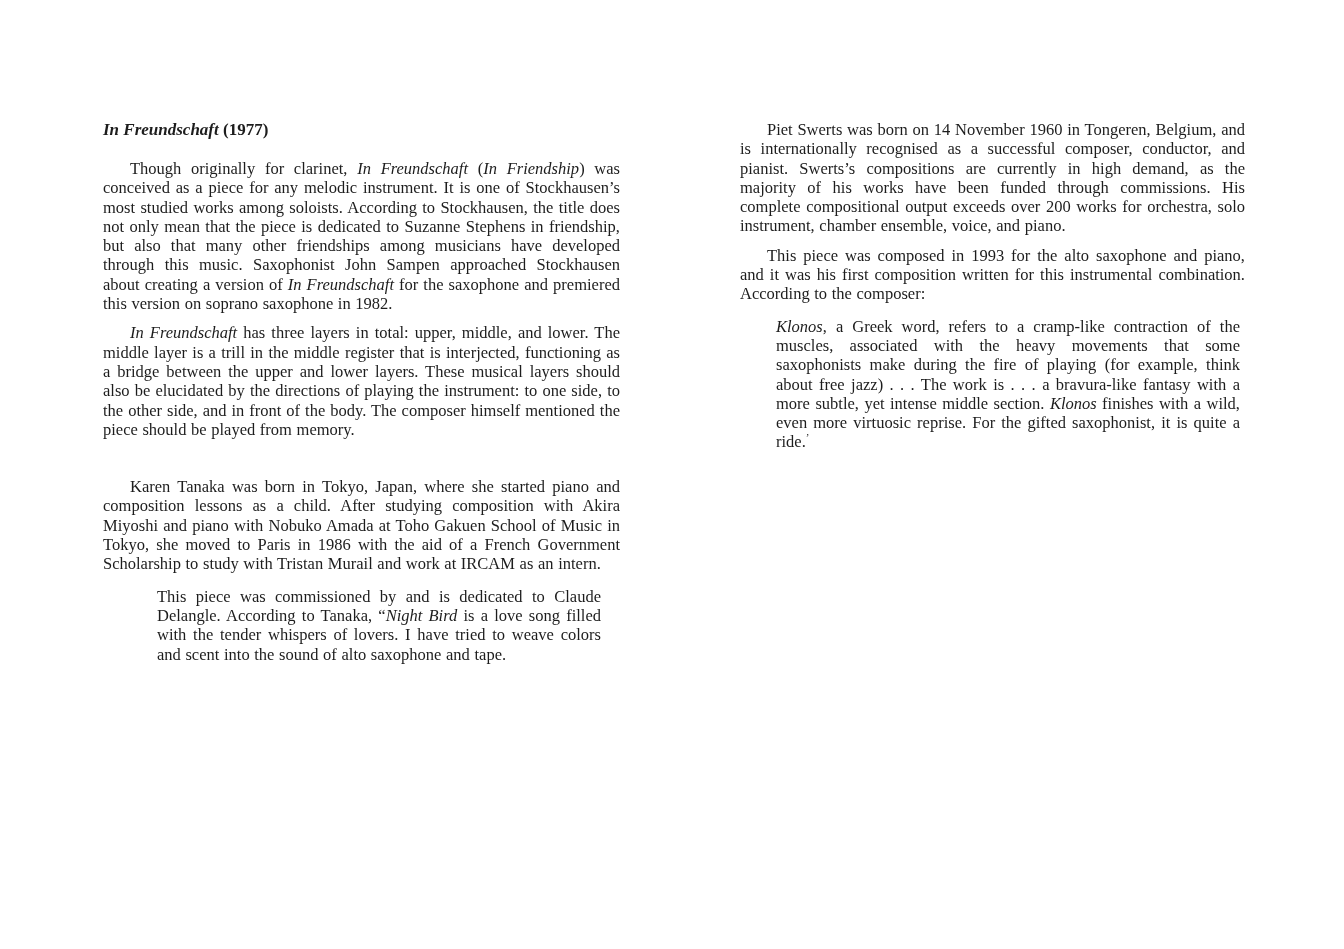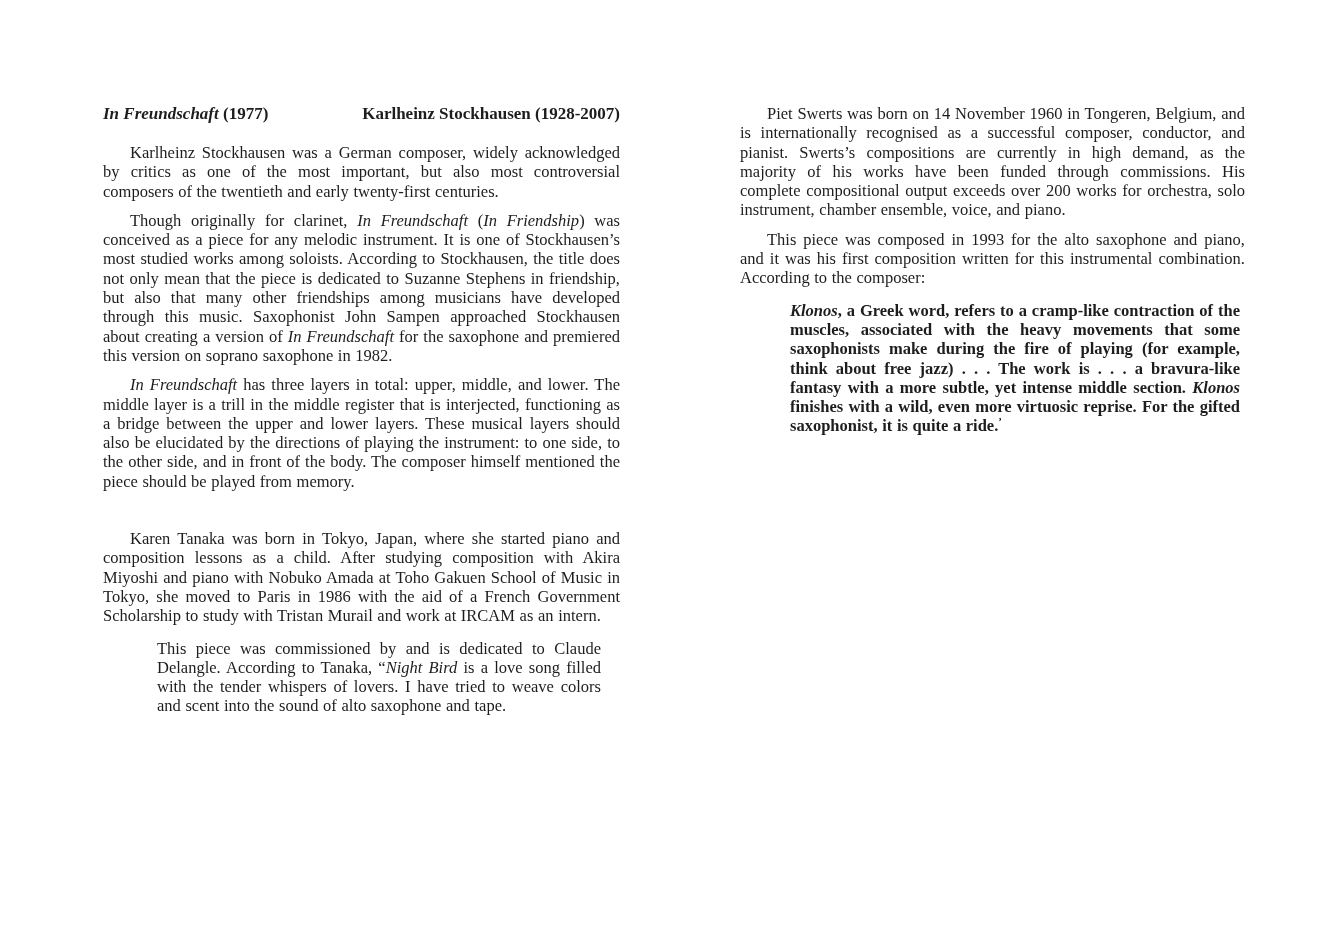--- a/index.html
+++ b/index.html
@@ -10,21 +10,21 @@
   body {
     position: relative;
     width: 1344px;
     height: 949px;
     overflow: hidden;
     font-family: "Liberation Serif", "DejaVu Serif", serif;
     color: #1d1d1d;
   }
   .page {
     position: absolute;
-    top: 104px;
+    top: 120px;
   }
   #page-left  { left: 103px; width: 517px; }
   #page-right { left: 740px; width: 505px; }
 
   .section + .section { margin-top: 38px; }
 
   .heading {
     display: flex;
     justify-content: space-between;
     align-items: baseline;
@@ -41,35 +41,33 @@
     text-align: justify;
     text-indent: 27px;
     margin: 0 0 10px 0;
     word-spacing: 0.5px;
   }
   .para.block {
     text-indent: 0;
     margin-top: 13px;
   }
   #page-left  .para.block { margin-left: 54px; margin-right: 19px; }
-  #page-right .para.block { margin-left: 50px; margin-right: 5px; font-weight: bold;  }
+  #page-right .para.block { margin-left: 36px; margin-right: 5px;  }
 
   .para i, .heading i { font-style: italic; }
   sup { font-size: 11px; line-height: 0; }
 </style>
 </head>
 <body>
 
 <div class="page" id="page-left">
     <div class="section">
       <div class="heading">
         <span class="h-left"><i>In Freundschaft</i><span class="h-year"> (1977)</span></span>
-        <span class="h-right">Karlheinz Stockhausen (1928-2007)</span>
       </div>
-      <p class="para"><span>Karlheinz Stockhausen was a German composer, widely acknowledged by critics as one of the most important, but also most controversial composers of the twentieth and early twenty-first centuries.</span></p>
       <p class="para"><span>Though originally for clarinet, </span><i>In Freundschaft</i><span> (</span><i>In Friendship</i><span>) was conceived as a piece for any melodic instrument. It is one of Stockhausen’s most studied works among soloists. According to Stockhausen, the title does not only mean that the piece is dedicated to Suzanne Stephens in friendship, but also that many other friendships among musicians have developed through this music. Saxophonist John Sampen approached Stockhausen about creating a version of </span><i>In Freundschaft</i><span> for the saxophone and premiered this version on soprano saxophone in 1982.</span></p>
       <p class="para"><i>In Freundschaft</i><span> has three layers in total: upper, middle, and lower. The middle layer is a trill in the middle register that is interjected, functioning as a bridge between the upper and lower layers. These musical layers should also be elucidated by the directions of playing the instrument: to one side, to the other side, and in front of the body. The composer himself mentioned the piece should be played from memory.</span></p>
     </div>
     <div class="section">
       <p class="para"><span>Karen Tanaka was born in Tokyo, Japan, where she started piano and composition lessons as a child. After studying composition with Akira Miyoshi and piano with Nobuko Amada at Toho Gakuen School of Music in Tokyo, she moved to Paris in 1986 with the aid of a French Government Scholarship to study with Tristan Murail and work at IRCAM as an intern.</span></p>
       <p class="para block"><span>This piece was commissioned by and is dedicated to Claude Delangle. According to Tanaka, “</span><i>Night Bird</i><span> is a love song filled with the tender whispers of lovers. I have tried to weave colors and scent into the sound of alto saxophone and tape.</span></p>
     </div>
   </div>
 <div class="page" id="page-right">
     <div class="section">

